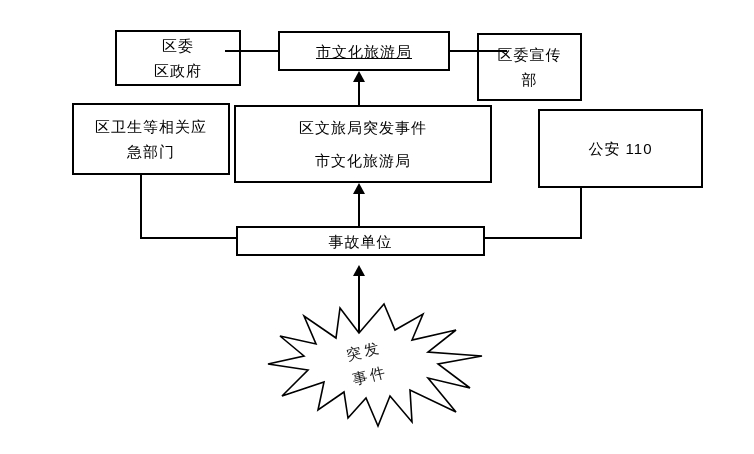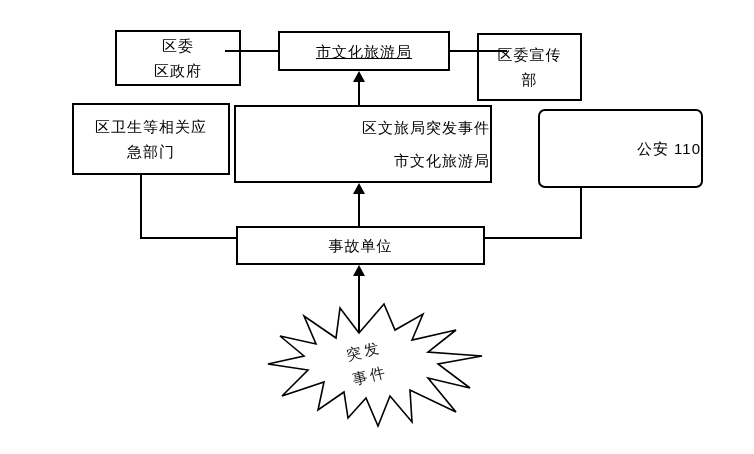--- a/index.html
+++ b/index.html
@@ -5,21 +5,21 @@
   html,body{margin:0;padding:0;background:#ffffff;}
   .canvas{
     position:relative;width:754px;height:454px;background:#ffffff;
     font-family:"Liberation Sans","DejaVu Sans",sans-serif;color:#000;overflow:hidden;
   }
   .box{
     position:absolute;border:2px solid #000;background:#fff;box-sizing:border-box;
     display:flex;flex-direction:column;align-items:center;justify-content:center;
     text-align:center;font-size:15px;line-height:25px;letter-spacing:1px;
   }
-  .box.tall{line-height:33px;align-items:flex-end;}
+  .box.tall{line-height:33px;}
   .hline,.vline{position:absolute;background:#000;}
   .arrow-line{position:absolute;width:2px;background:#000;}
   .arrowhead{
     position:absolute;width:0;height:0;
     border-left:6px solid transparent;border-right:6px solid transparent;
     border-bottom:11px solid #000;
   }
   .burst-svg{position:absolute;left:258px;top:302px;}
   .burst-text{
     position:absolute;left:312px;top:338px;width:110px;text-align:center;
@@ -50,25 +50,25 @@
   <div class="box" style="left:32px;top:103px;width:158px;height:72px;margin-left:40px;">
     <span>区卫生等相关应</span>
     <span>急部门</span>
   </div>
 
   <div class="box tall" style="left:234px;top:105px;width:258px;height:78px;">
     <span>区文旅局突发事件</span>
     <span>市文化旅游局</span>
   </div>
 
-  <div class="box tall" style="left:538px;top:109px;width:165px;height:79px;border-radius:7px;">
+  <div class="box tall" style="left:538px;top:109px;width:165px;height:79px;">
     <span>公安 110</span>
   </div>
 
-  <div class="box" style="left:236px;top:226px;width:249px;height:39px;">
+  <div class="box" style="left:236px;top:226px;width:249px;height:30px;">
     <span>事故单位</span>
   </div>
 
   <div class="hline" style="left:225px;top:50px;width:53px;height:2px;"></div>
   <div class="hline" style="left:450px;top:50px;width:57px;height:2px;"></div>
 
   <div class="vline" style="left:140px;top:175px;width:2px;height:64px;"></div>
   <div class="hline" style="left:140px;top:237px;width:96px;height:2px;"></div>
 
   <div class="vline" style="left:580px;top:188px;width:2px;height:51px;"></div>

